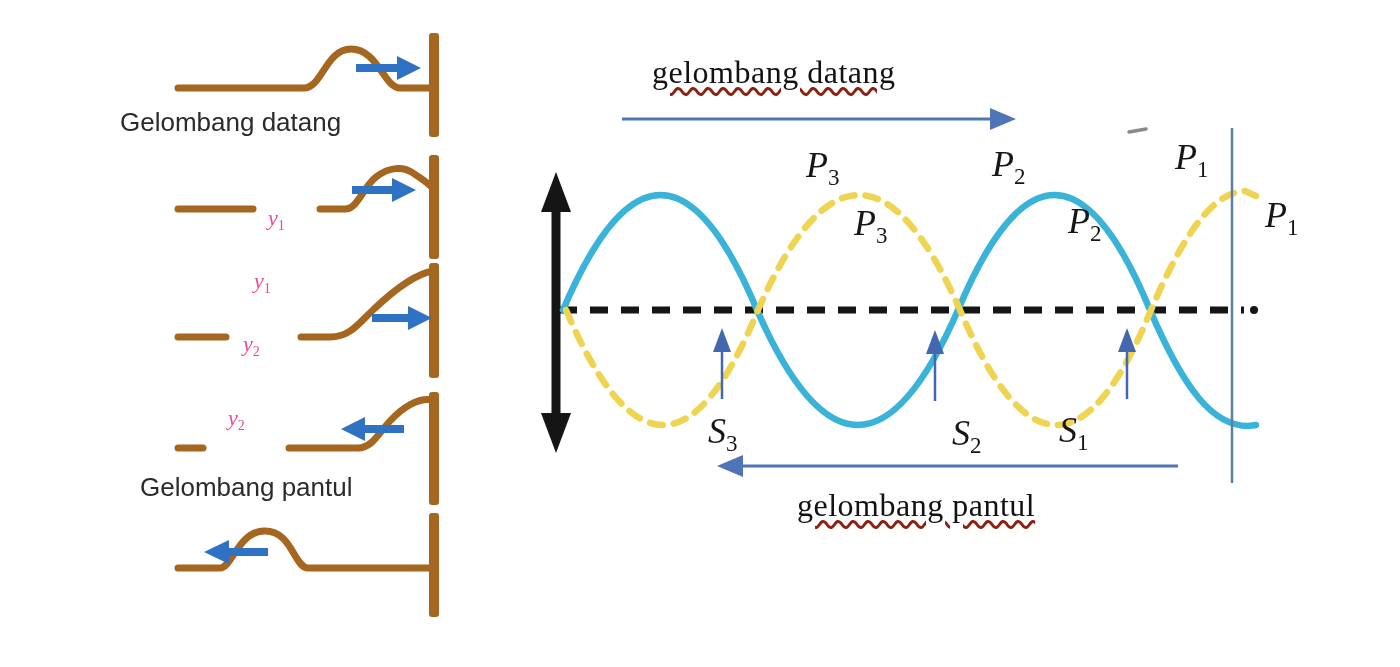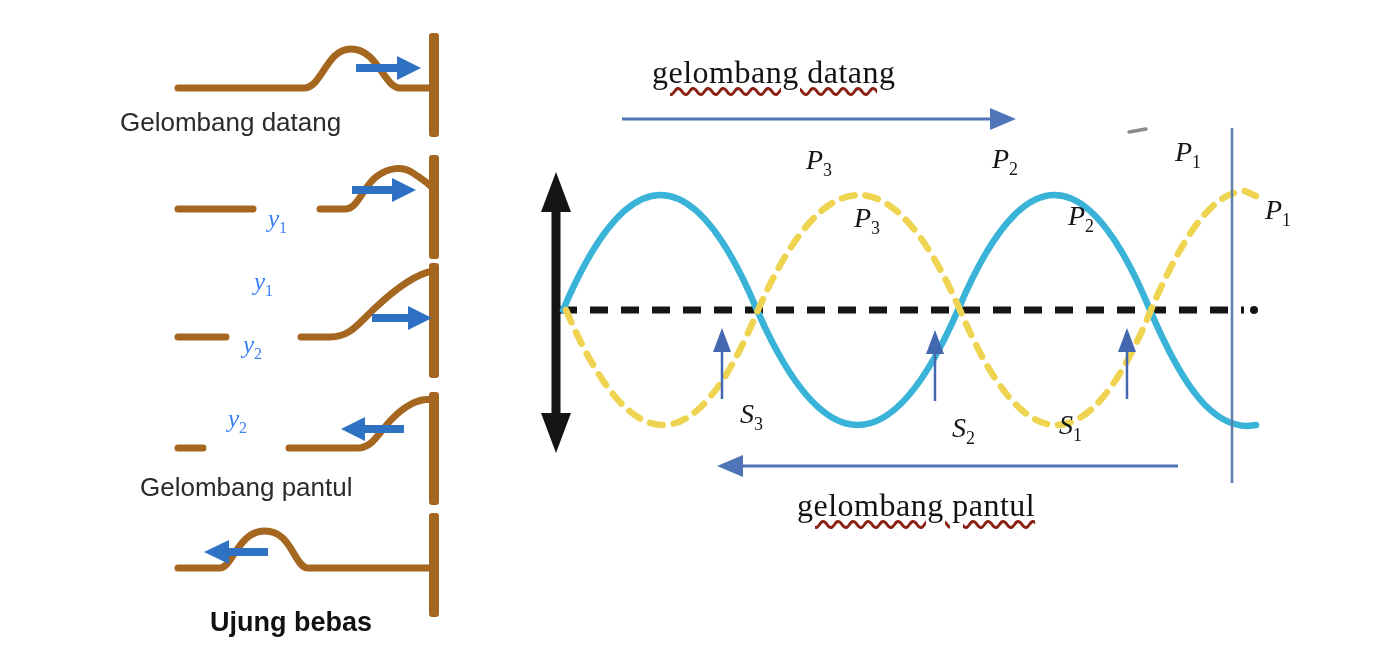--- a/index.html
+++ b/index.html
@@ -23,22 +23,22 @@
   .s-head{fill:var(--s-arrow-blue);}
   .dbl{stroke:var(--axis-black);stroke-width:9;}
   .dbl-head{fill:var(--axis-black);}
   .wallline{stroke:var(--wall-line-color);stroke-width:2.5;}
   .stray{stroke:#8a8a8a;stroke-width:3.5;stroke-linecap:round;}
 
   
   .lbl{position:absolute;white-space:nowrap;}
   .sans{font-family:"Liberation Sans",sans-serif;font-size:26px;color:#2b2b2b;}
   .boldlbl{font-family:"Liberation Sans",sans-serif;font-size:27px;font-weight:bold;color:#111;}
-  .math{font-family:"Liberation Serif",serif;font-style:italic;font-size:25px;color:#3b82f6;}
-  .mi{position:absolute;font-family:"Liberation Serif",serif;font-style:italic;font-size:28px;color:#161616;white-space:nowrap;}
+  .math{font-family:"Liberation Serif",serif;font-style:italic;font-size:22px;color:#ec4899;}
+  .mi{position:absolute;font-family:"Liberation Serif",serif;font-style:italic;font-size:36px;color:#161616;white-space:nowrap;}
   .mi sub,.math sub{font-size:64%;font-style:normal;line-height:0;}
   .title{position:absolute;font-family:"Liberation Serif",serif;font-size:32px;color:#121212;
          letter-spacing:.5px;white-space:nowrap;
          text-decoration-line:underline;text-decoration-style:wavy;
          text-decoration-color:var(--underline-red);text-decoration-thickness:3px;
          text-underline-offset:4px;}
 </style>
 </head>
 <body>
 
@@ -143,21 +143,20 @@
   </div>
   <div class="lbl math" style="left:243px;top:331px;">
     <span>y</span><sub>2</sub>
   </div>
   <div class="lbl math" style="left:228px;top:405px;">
     <span>y</span><sub>2</sub>
   </div>
 
   <div class="lbl sans" style="left:140px;top:472px;">Gelombang pantul</div>
 
-  <div class="lbl boldlbl" style="left:210px;top:607px;">Ujung bebas</div>
 
   <div class="title" style="left:652px;top:54px;">gelombang datang</div>
   <div class="title" style="left:797px;top:487px;">gelombang pantul</div>
 
   <div class="mi" style="left:806px;top:144px;">
     <span>P</span><sub>3</sub>
   </div>
   <div class="mi" style="left:992px;top:143px;">
     <span>P</span><sub>2</sub>
   </div>
@@ -168,21 +167,21 @@
   <div class="mi" style="left:854px;top:202px;">
     <span>P</span><sub>3</sub>
   </div>
   <div class="mi" style="left:1068px;top:200px;">
     <span>P</span><sub>2</sub>
   </div>
   <div class="mi" style="left:1265px;top:194px;">
     <span>P</span><sub>1</sub>
   </div>
 
-  <div class="mi" style="left:708px;top:398px;margin-left:32px;">
+  <div class="mi" style="left:708px;top:410px;">
     <span>S</span><sub>3</sub>
   </div>
   <div class="mi" style="left:952px;top:412px;">
     <span>S</span><sub>2</sub>
   </div>
   <div class="mi" style="left:1059px;top:409px;">
     <span>S</span><sub>1</sub>
   </div>
 
 </div>

